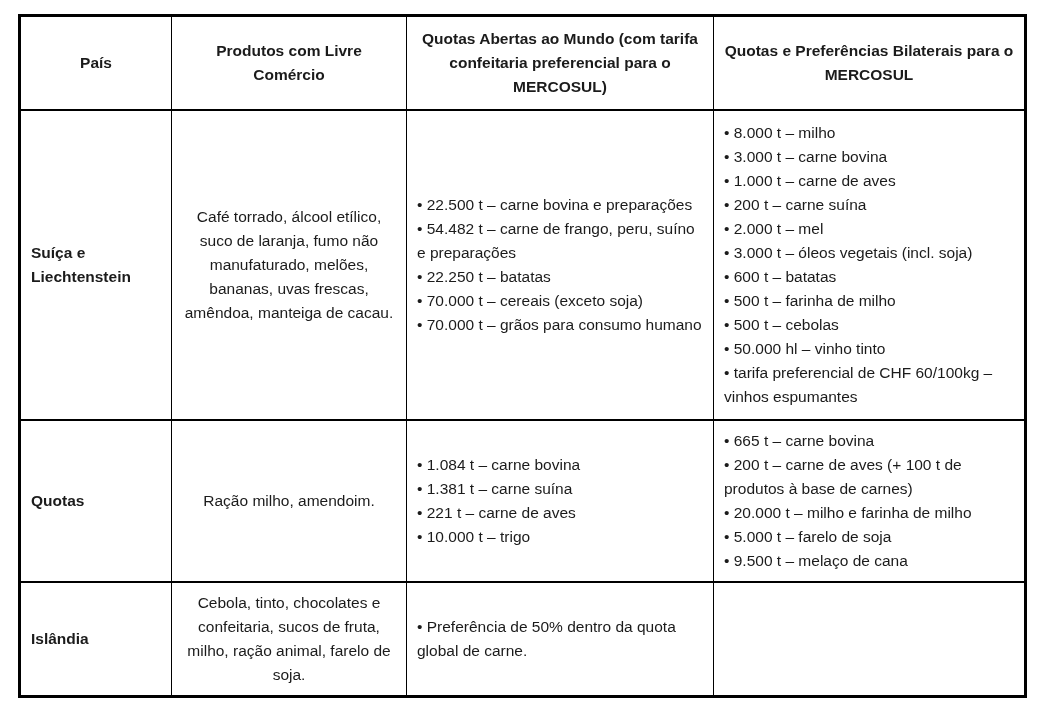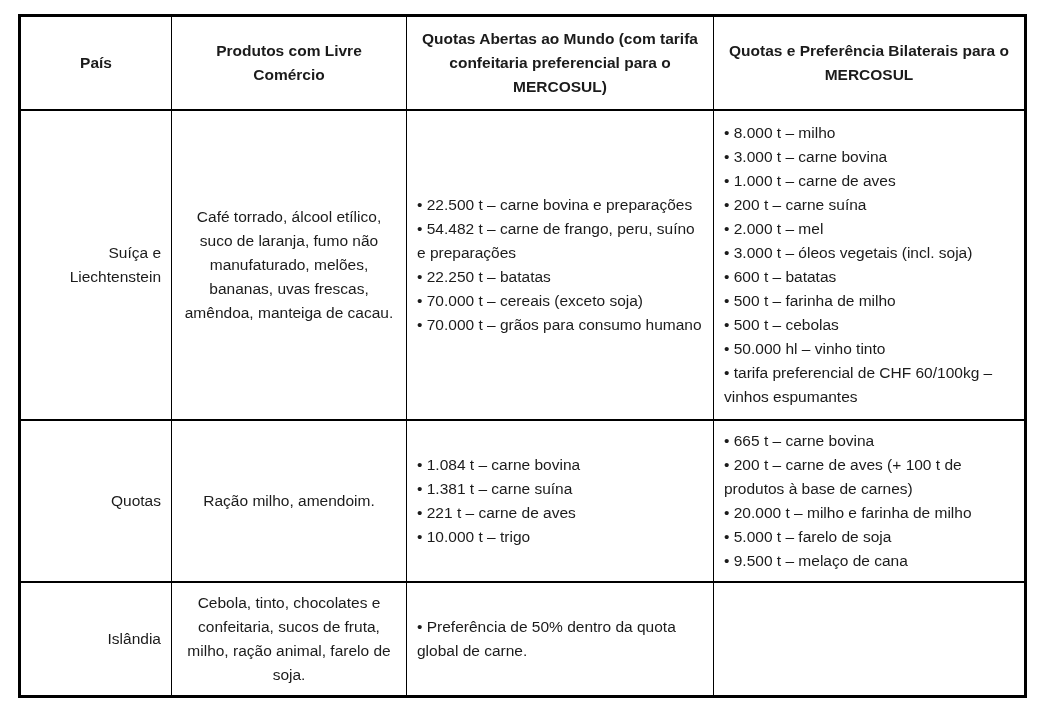--- a/index.html
+++ b/index.html
@@ -38,22 +38,22 @@
     line-height: 24px;
     padding: 8px 10px;
     overflow: hidden;
   }
   table.quotas th {
     font-weight: bold;
     text-align: center;
     padding: 6px 8px;
   }
   td.country {
-    font-weight: normal;
-    text-align: right;
+    font-weight: bold;
+    text-align: left;
   }
   td.free {
     text-align: center;
   }
   td.bullets {
     text-align: left;
     white-space: pre-line;
   }
   tr.hdr    { height: 94px; }
   tr.row-1  { height: 310px; }
@@ -69,21 +69,21 @@
       <col style="width:152px">
       <col style="width:235px">
       <col style="width:307px">
       <col style="width:312px">
     </colgroup>
     <thead>
       <tr class="hdr">
         <th>País</th>
         <th>Produtos com Livre Comércio</th>
         <th>Quotas Abertas ao Mundo (com tarifa confeitaria preferencial para o MERCOSUL)</th>
-        <th>Quotas e Preferência Bilaterais para o MERCOSUL</th>
+        <th>Quotas e Preferências Bilaterais para o MERCOSUL</th>
       </tr>
     </thead>
     <tbody>
       <tr class="row-1">
         <td class="country">Suíça e Liechtenstein</td>
         <td class="free">Café torrado, álcool etílico, suco de laranja, fumo não manufaturado, melões, bananas, uvas frescas, amêndoa, manteiga de cacau.</td>
         <td class="bullets">• 22.500 t – carne bovina e preparações
 • 54.482 t – carne de frango, peru, suíno e preparações
 • 22.250 t – batatas
 • 70.000 t – cereais (exceto soja)

